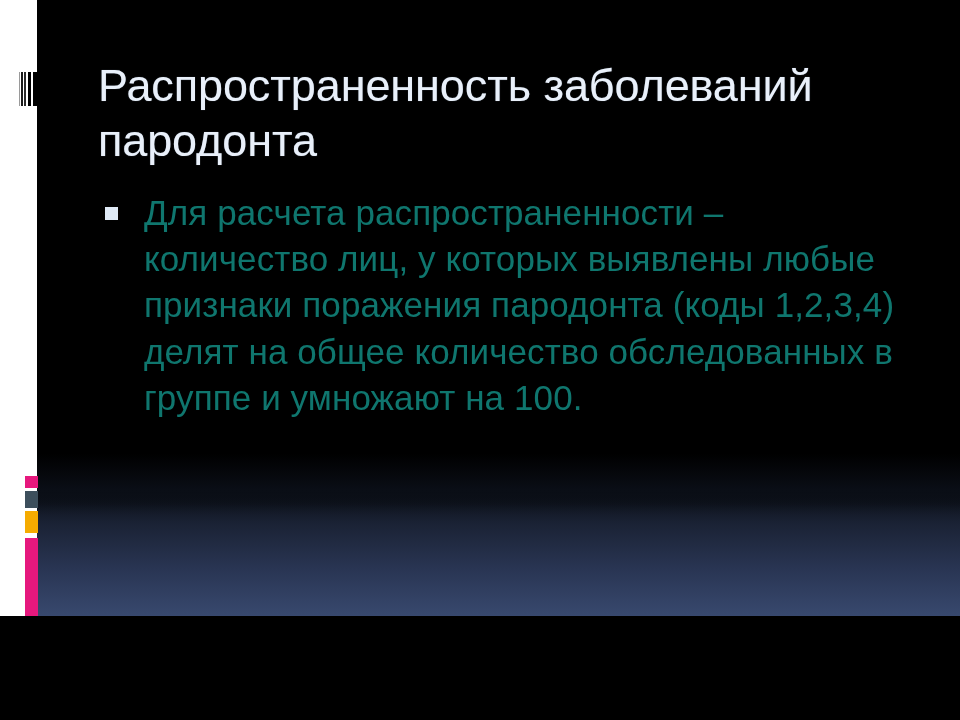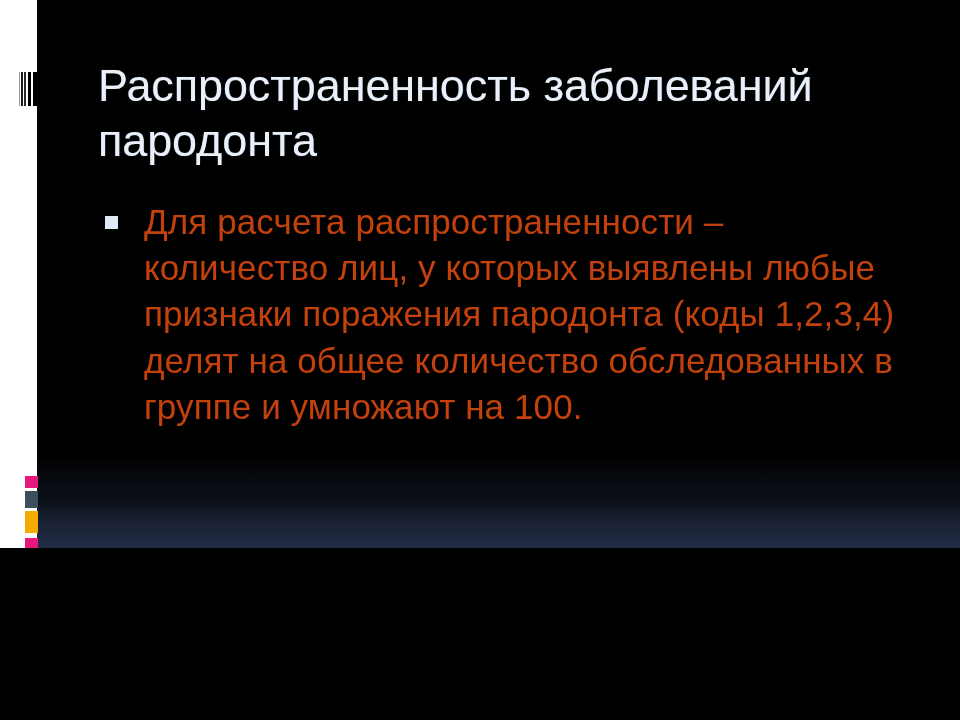--- a/index.html
+++ b/index.html
@@ -7,21 +7,21 @@
     padding: 0;
     background: #000;
   }
   body {
     font-family: "Liberation Sans", sans-serif;
   }
 
   .slide {
     position: relative;
     width: 960px;
-    height: 548px;
+    height: 616px;
     overflow: hidden;
     background: #000000;
   }
 
   
   .slide-bg {
     position: absolute;
     left: 37px;
     top: 0;
     width: 923px;
@@ -131,23 +131,22 @@
     width: 800px;
     margin: 0;
     padding: 0;
     list-style: none;
   }
   .body-item {
     position: relative;
     padding-left: 46px;
     font-size: 35px;
     line-height: 1.32;
-    color: #c2410c;
+    color: #0f766e;
     letter-spacing: 0.1px;
-    margin-top: 9px;
   }
   .bullet-marker {
     position: absolute;
     left: 7px;
     top: 17px;
     width: 13px;
     height: 13px;
     background: #dfeaf6;
     display: block;
   }

